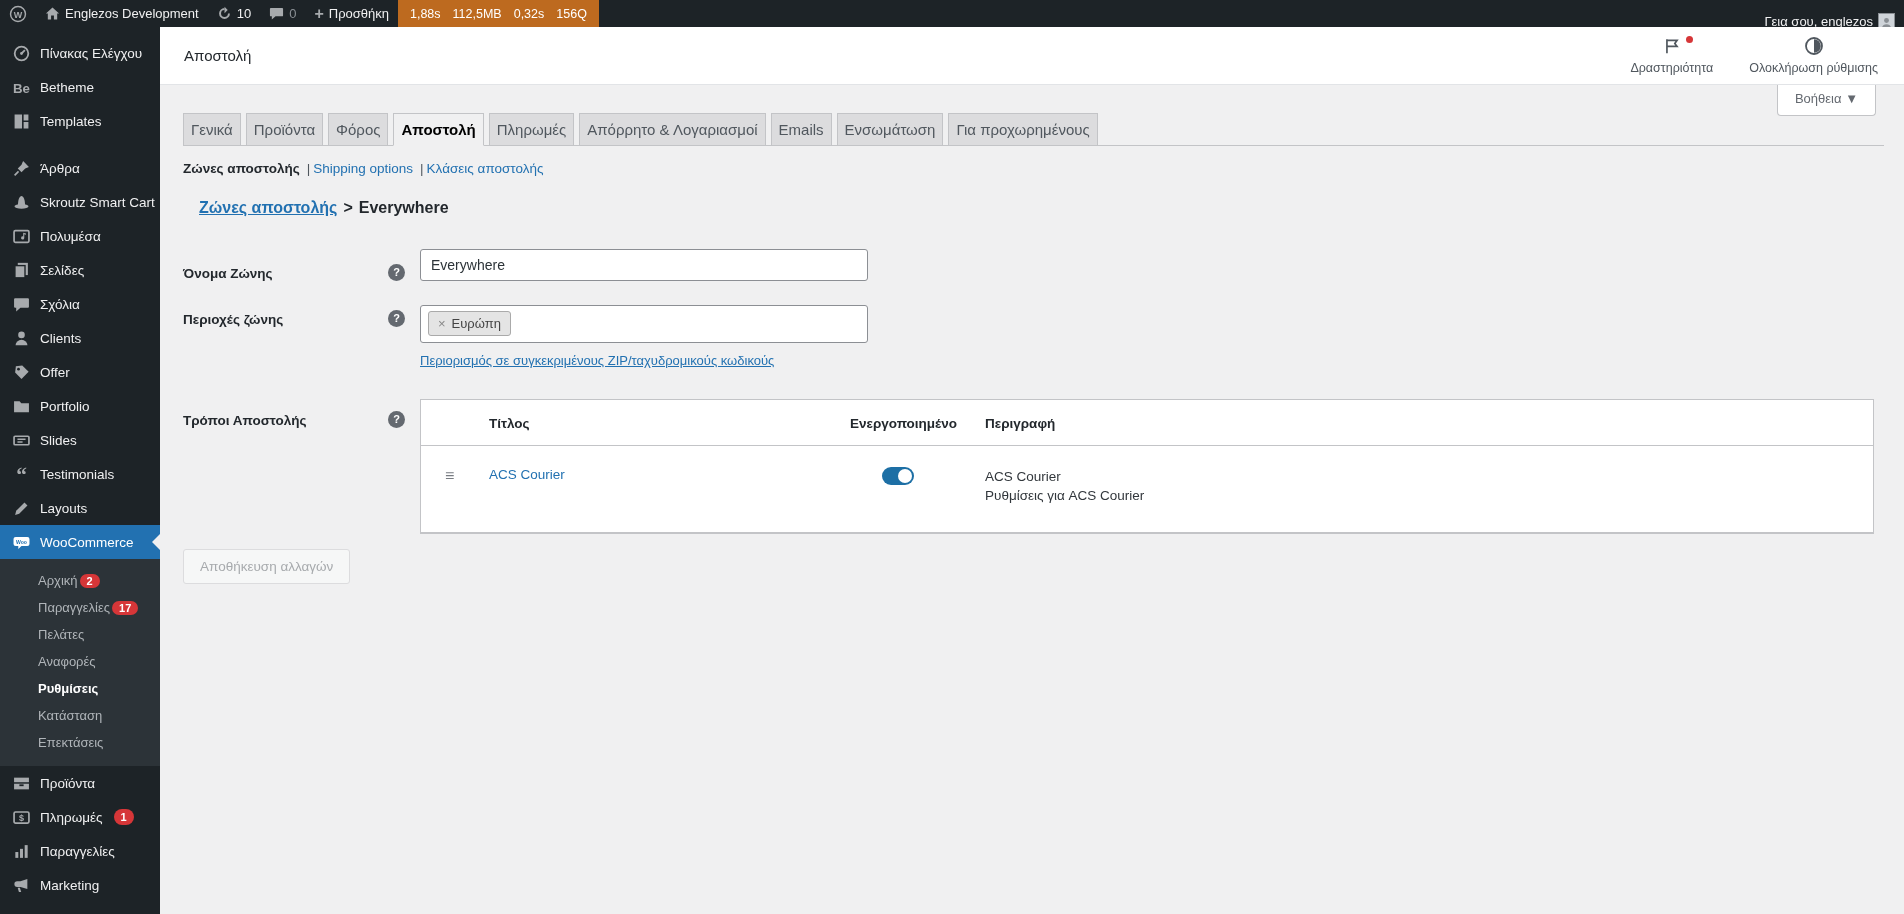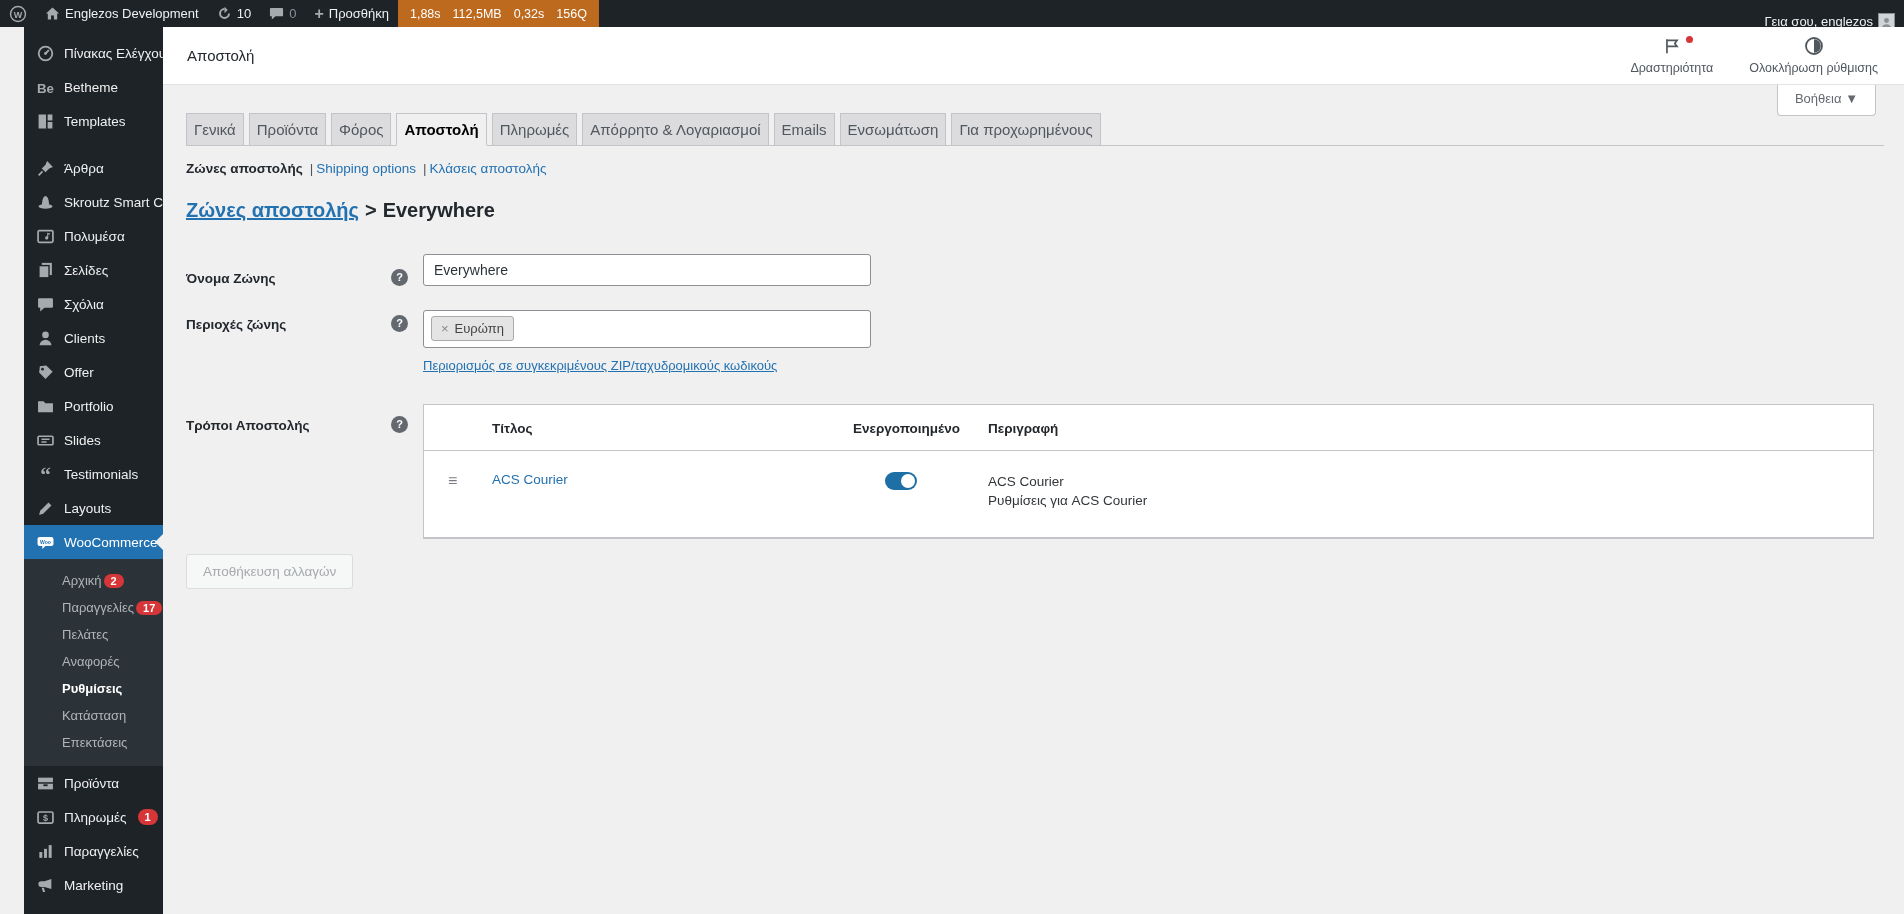--- a/index.html
+++ b/index.html
@@ -13,21 +13,21 @@
   .ab-item .ab-ico { display: flex; align-items: center; color: #a7aaad; }
   .ab-muted { color: #8a8f94; }
   .ab-qm { background: #bd6a1f; color: #fff; display: flex; align-items: center; gap: 12px; padding: 0 12px; font-size: 12.5px; }
   .ab-right { margin-left: auto; display: flex; align-items: center; margin-top: 16px; }
   .ab-avatar { width: 17px; height: 17px; background: #cfd4d9; border: 1px solid #8a8f94; display: flex; align-items: flex-end; justify-content: center; overflow: hidden; }
 
   
   .layout { display: flex; height: 887px; }
 
   
-  .sidebar { width: 139px; flex-shrink: 0; background: #1d2327; padding-top: 9px; font-size: 13.5px; overflow: hidden; margin-left: 24px; }
+  .sidebar { width: 160px; flex-shrink: 0; background: #1d2327; padding-top: 9px; font-size: 13.5px; overflow: hidden; }
   .menu-item { display: flex; align-items: center; gap: 9px; padding: 7px 8px 7px 11px; color: #f0f0f1; position: relative; }
   .mi-icon { width: 20px; height: 20px; display: flex; align-items: center; justify-content: center; color: #a7aaad; flex-shrink: 0; }
   .mi-icon svg { width: 17px; height: 17px; }
   .mi-label { white-space: nowrap; }
   .menu-sep { height: 13px; }
   .menu-item.active { background: #2271b1; color: #fff; }
   .menu-item.active .mi-icon { color: #fff; }
   .menu-item.active::after { content: ""; position: absolute; right: 0; top: 50%; transform: translateY(-50%); border: 8px solid transparent; border-right-color: #f0f0f1; }
   .badge { background: #d63638; color: #fff; border-radius: 10px; font-size: 11px; font-weight: bold; padding: 1px 7px; margin-left: 2px; line-height: 14px; }
   .submenu { background: #2c3338; padding: 8px 0 10px; }
@@ -48,21 +48,21 @@
   
   .main { padding: 0 20px 0 23px; }
   .nav-tabs { margin-top: 28px; border-bottom: 1px solid #c3c4c7; display: flex; padding-left: 0; }
   .nav-tab { background: #dcdcde; border: 1px solid #c3c4c7; margin-right: 5px; margin-bottom: -1px; padding: 7px 7px; font-size: 15px; color: #50575e; white-space: nowrap; }
   .nav-tab.active { background: #f0f0f1; border-bottom-color: #f0f0f1; color: #000; font-weight: bold; }
   .subsubsub { list-style: none; display: flex; margin-top: 15px; font-size: 13.5px; align-items: center; }
   .subsubsub li { display: flex; align-items: center; }
   .subsubsub li + li::before { content: "|"; color: #50575e; margin: 0 3px 0 7px; }
   .subsubsub a { color: #2271b1; }
   .subsubsub a.current { color: #23282d; font-weight: bold; }
-  .breadcrumb { margin-top: 23px; font-size: 20px; font-weight: 600; color: #23282d; }
+  .breadcrumb { margin-top: 23px; font-size: 16px; font-weight: 600; color: #23282d; margin-left: 16px; }
   .breadcrumb a { color: #2271b1; text-decoration: underline; }
   .breadcrumb .sep { margin: 0 6px; color: #23282d; font-weight: 600; }
 
   .form-row { display: flex; align-items: flex-start; }
   .row-1 { margin-top: 32px; align-items: flex-end; }
   .row-2 { margin-top: 24px; }
   .row-3 { margin-top: 30px; }
   .form-label { width: 205px; padding-top: 7px; font-size: 13.5px; font-weight: bold; color: #23282d; flex-shrink: 0; }
   .help-tip { width: 17px; height: 17px; border-radius: 50%; background: #646970; color: #fff; font-size: 11px; font-weight: bold; line-height: 17px; text-align: center; margin: 5px 15px 0 0; flex-shrink: 0; cursor: default; }
   .field { min-width: 0; }

